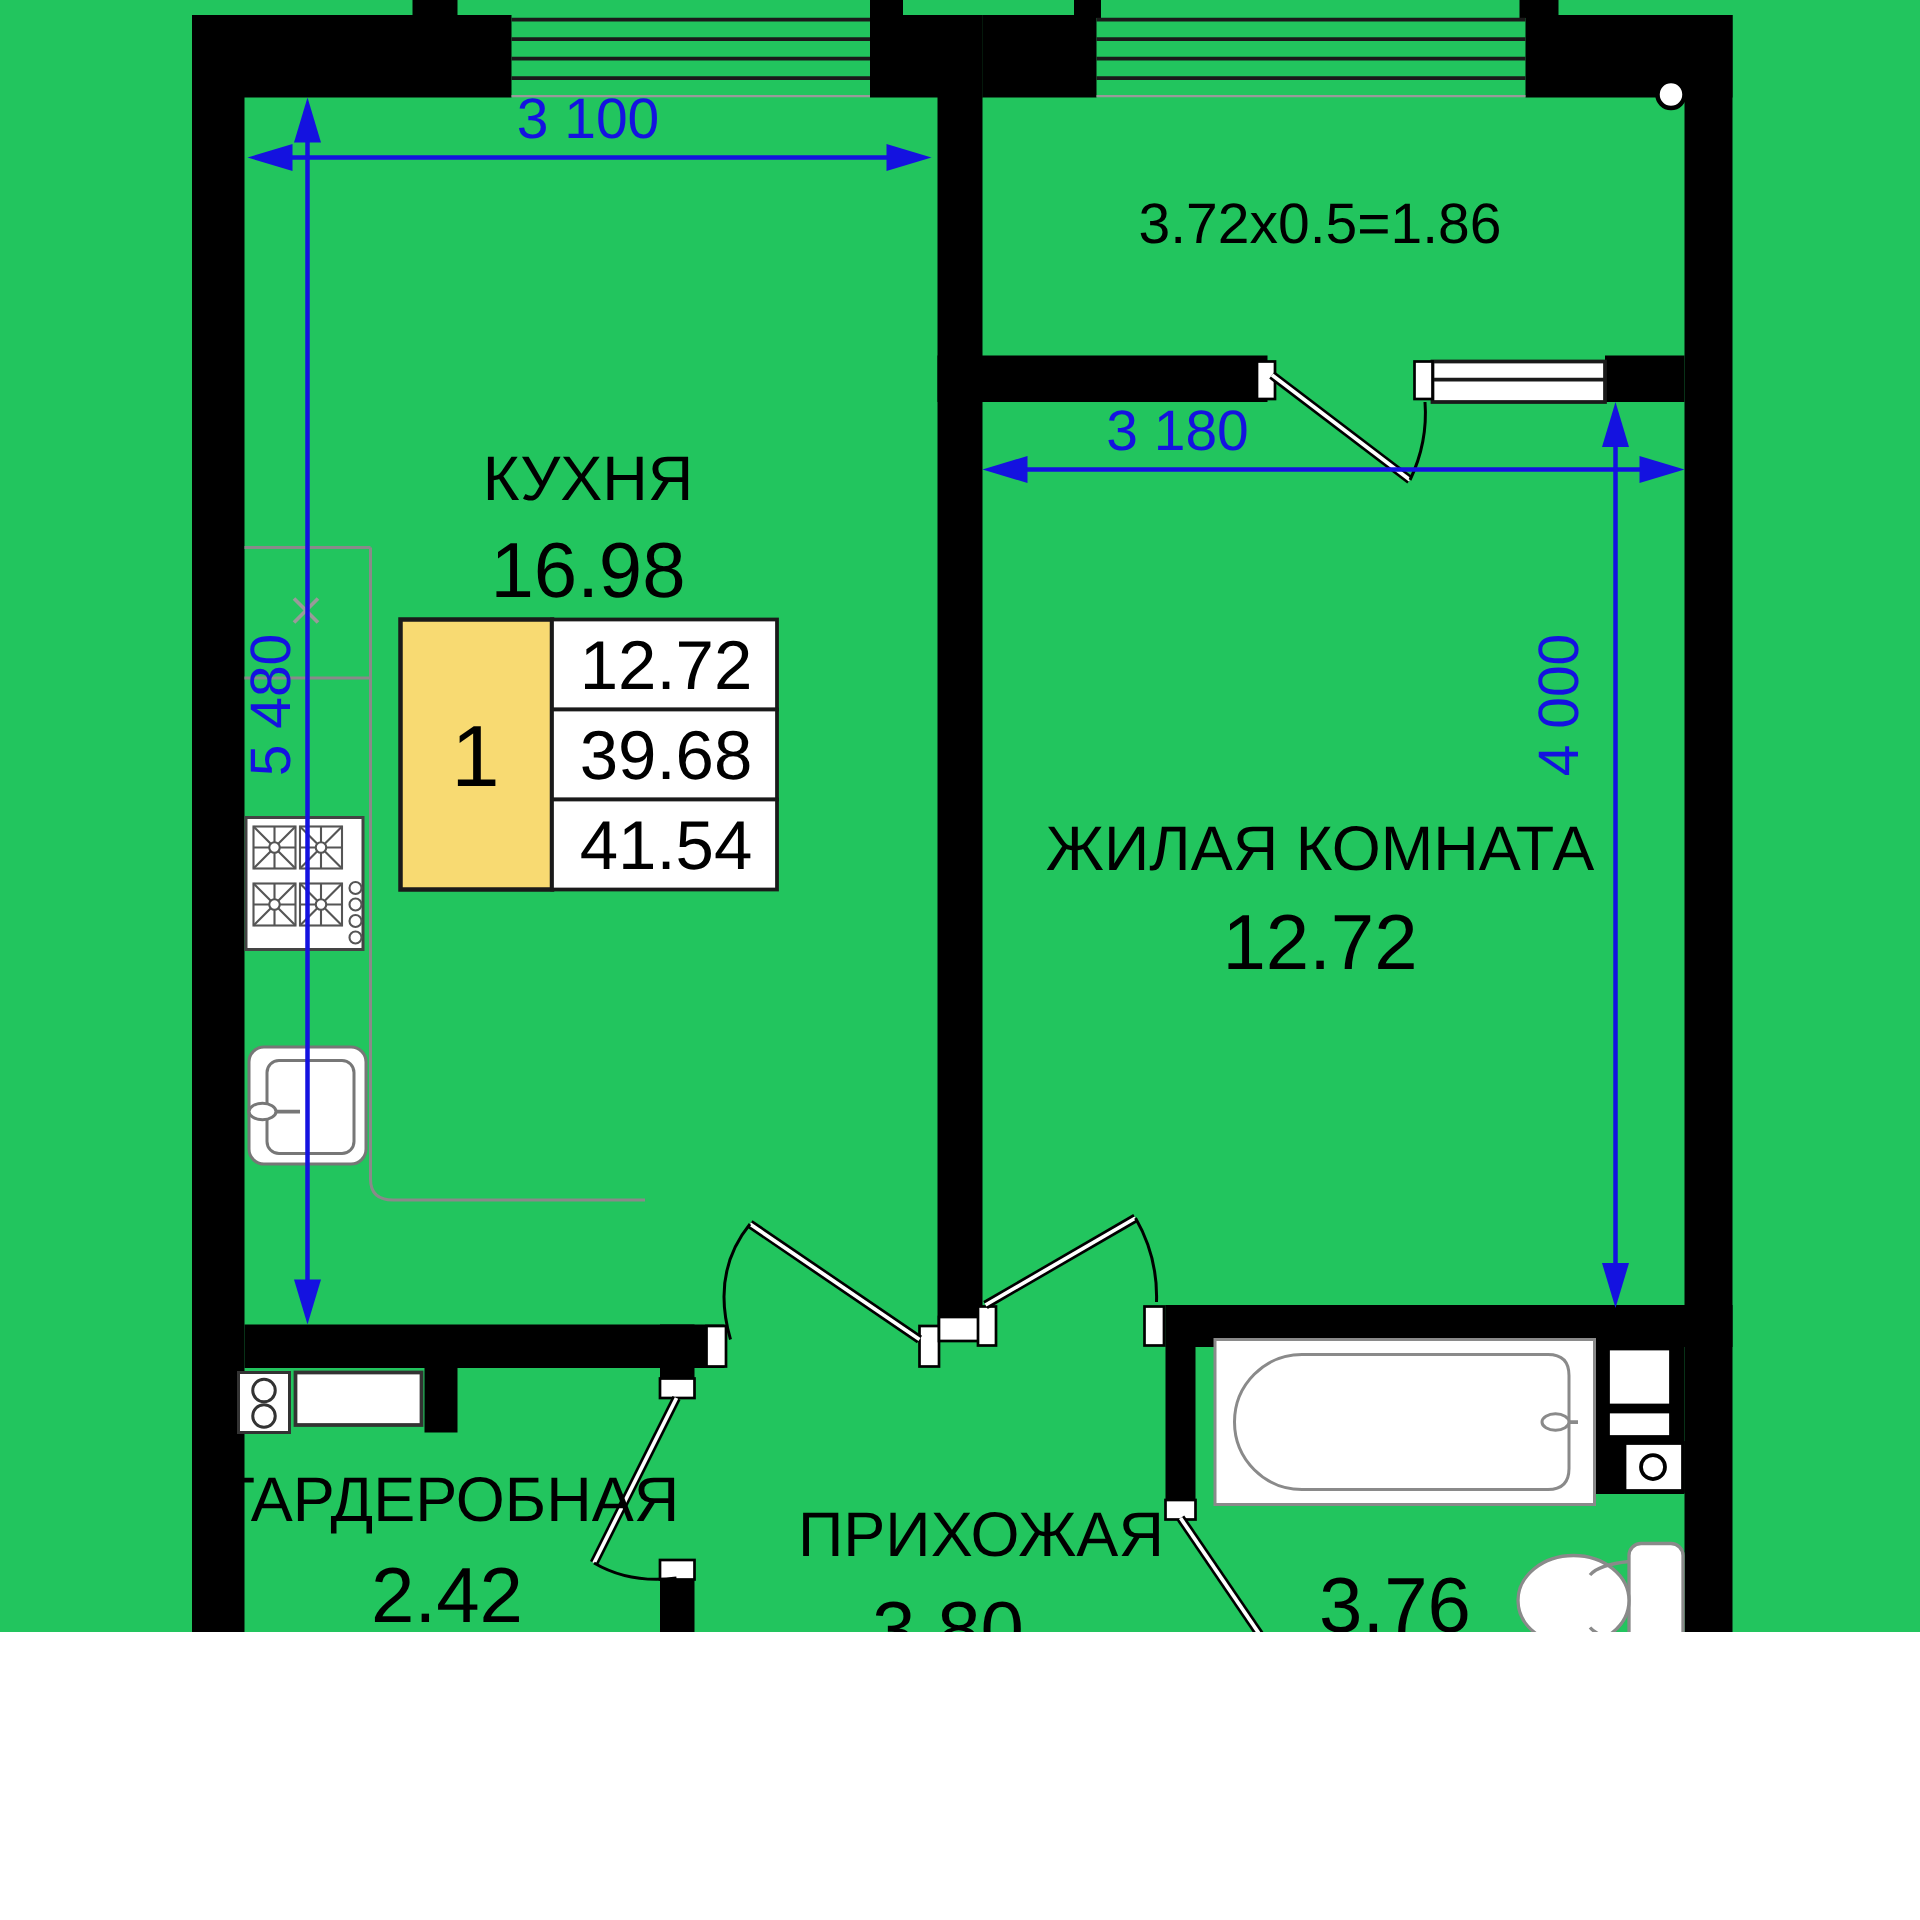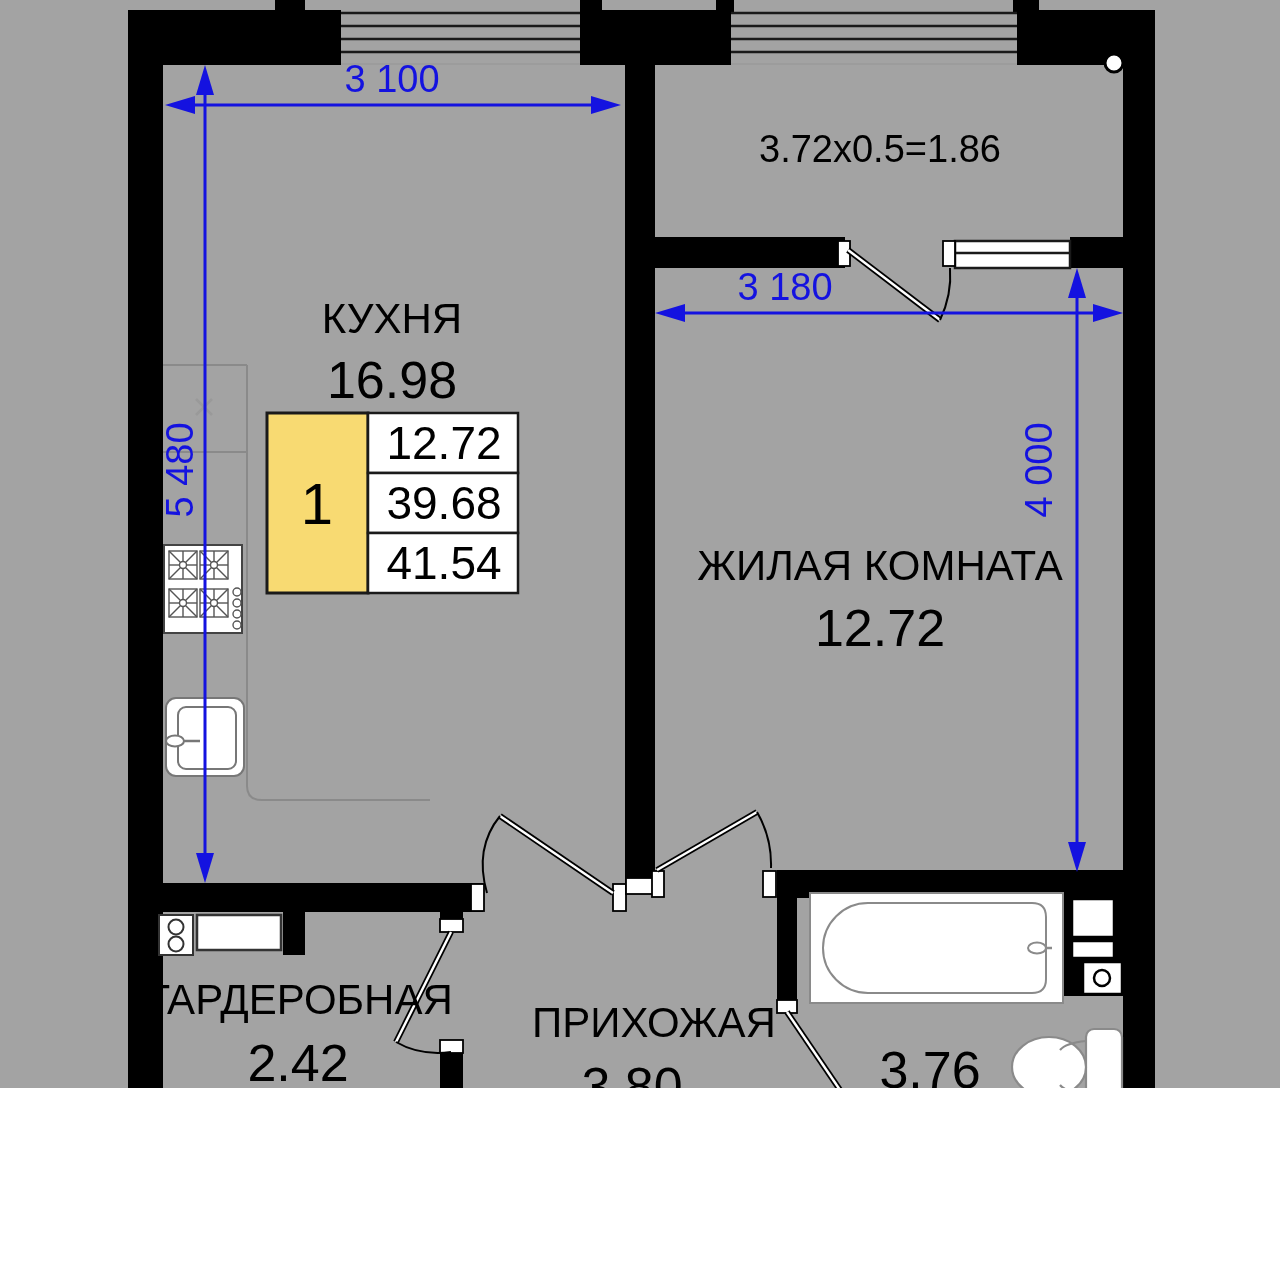--- a/index.html
+++ b/index.html
@@ -1,16 +1,16 @@
 <!DOCTYPE html>
 <html><head>
 <meta charset="utf-8">
 <style>
   html,body{margin:0;padding:0;background:#ffffff;}
-  .canvas{position:relative;width:1280px;height:1088px;background:#a3a3a3;overflow:hidden;
+  .canvas{position:relative;width:1280px;height:1088px;background:#22c55e;overflow:hidden;
           font-family:"Liberation Sans", sans-serif;}
   svg{position:absolute;left:0;top:0;}
   text{font-family:"Liberation Sans", sans-serif;}
   .room-label{fill:#000;font-size:42px;}
   .room-area{fill:#000;font-size:52px;}
   .dim-text{font-size:38px;}
   .legend-val{fill:#000;font-size:46px;}
 </style>
 </head>
 <body>

